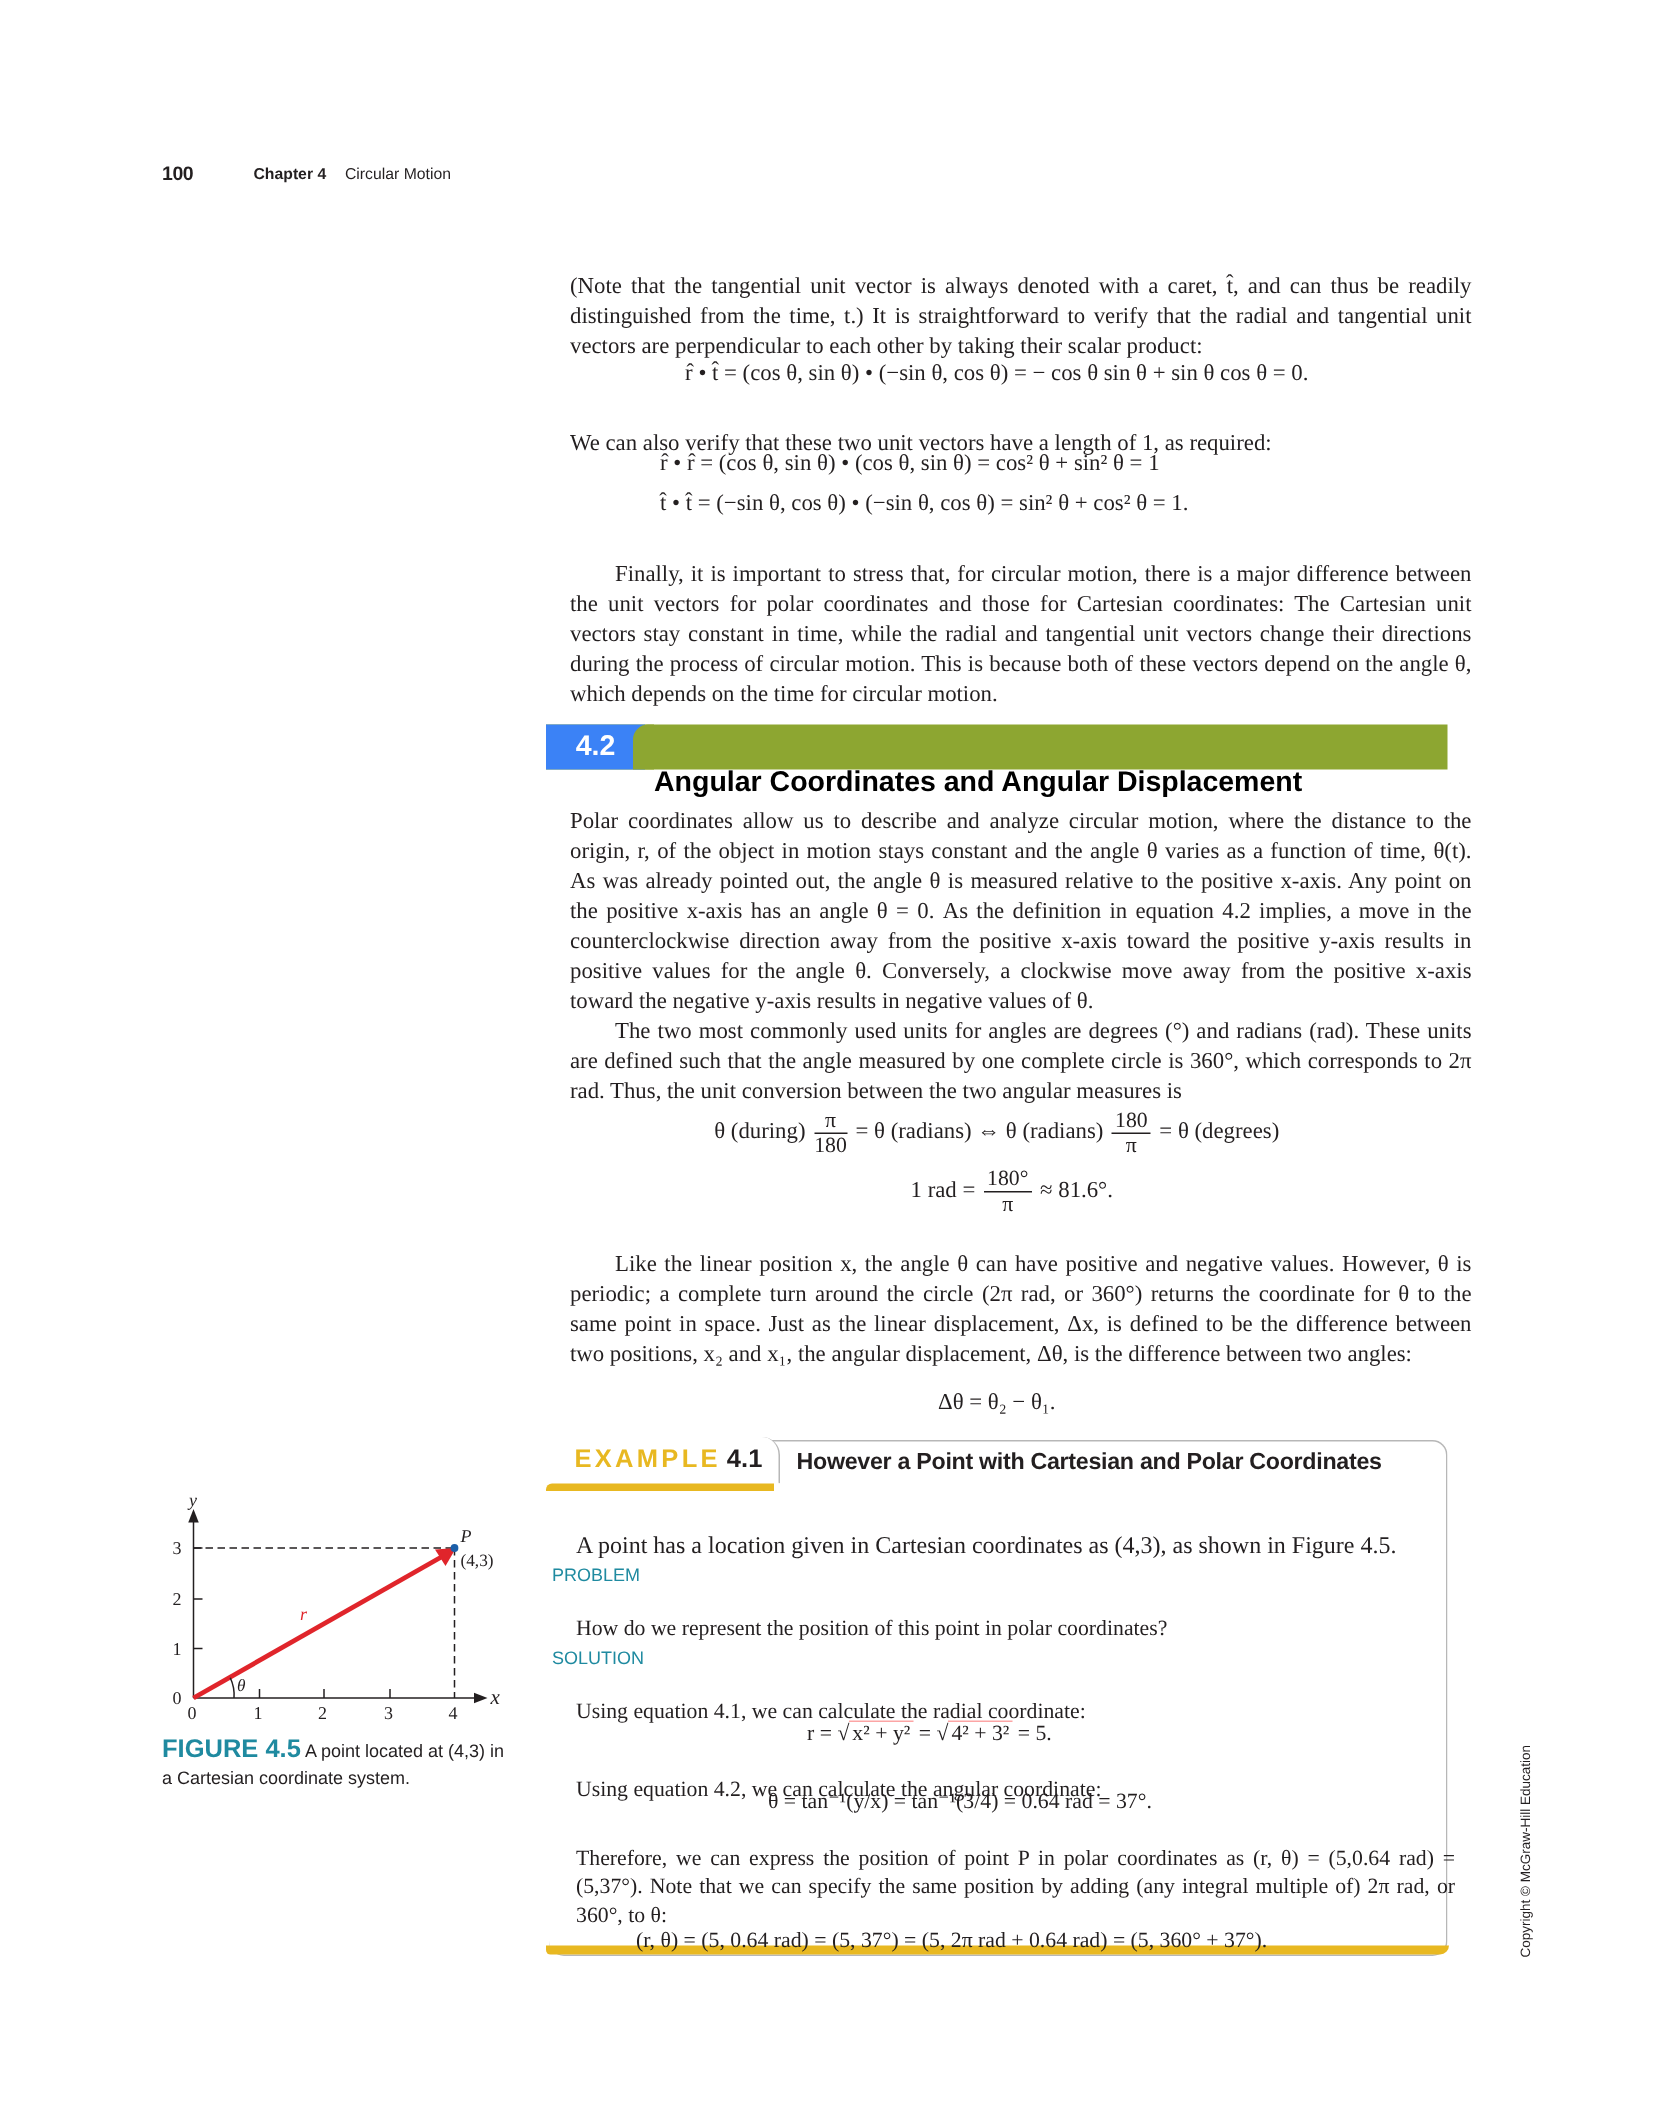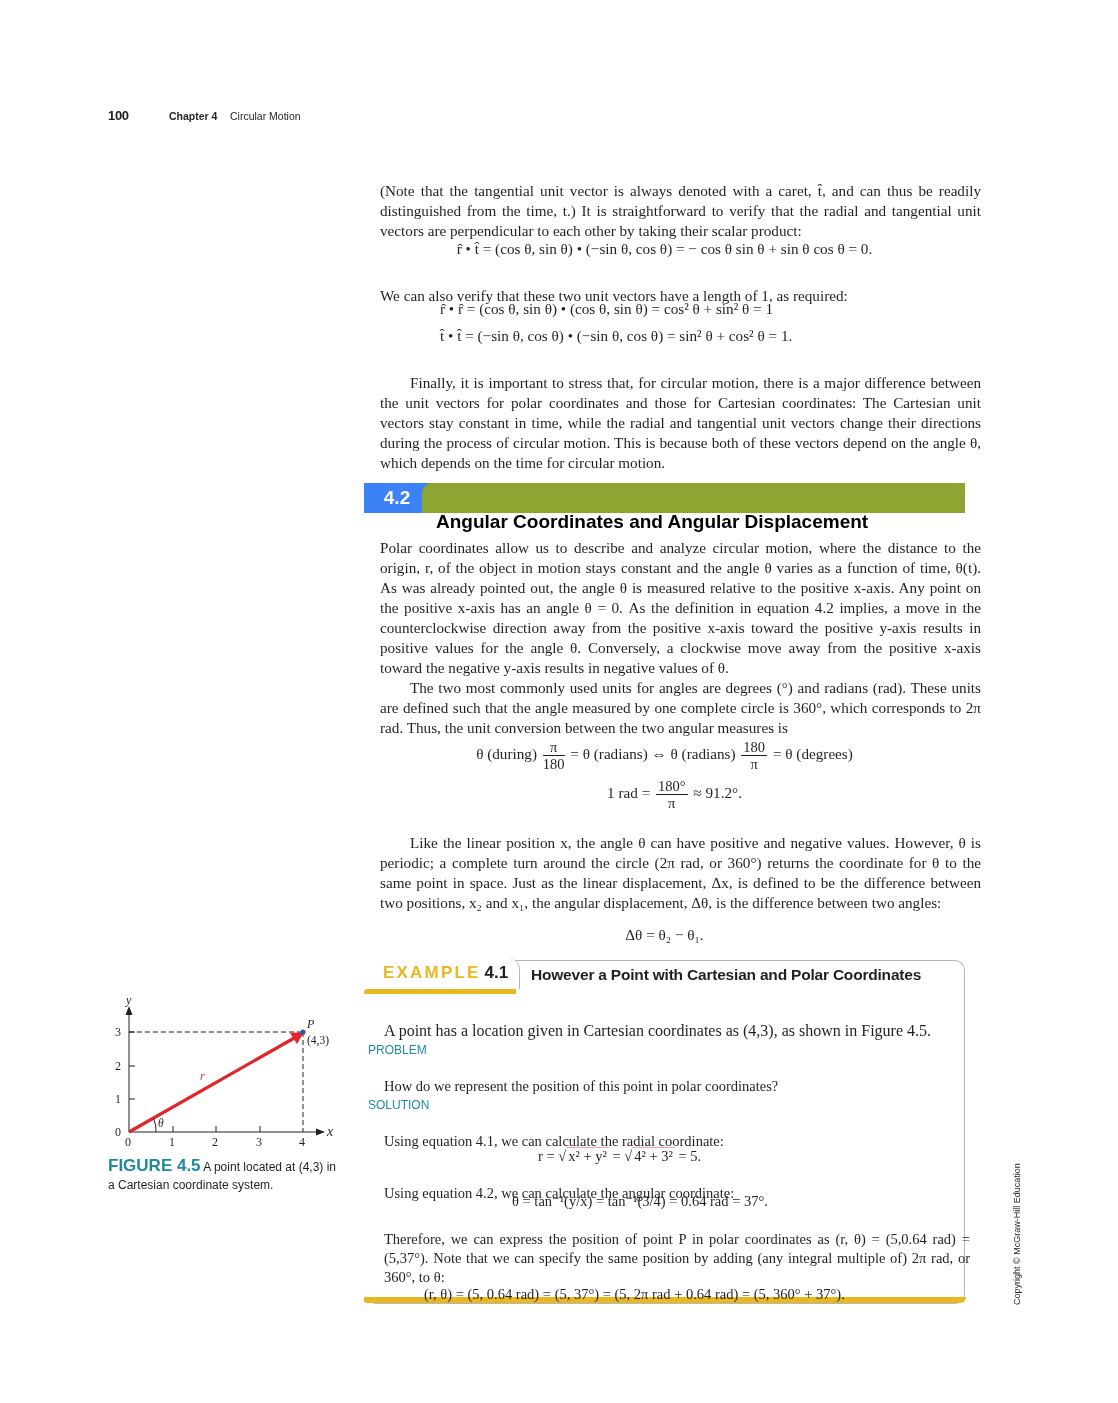--- a/index.html
+++ b/index.html
@@ -83,21 +83,21 @@
     <span>π</span>
   </span>
   <span>= θ (degrees)</span>
 </div>
 <div class="abs col serif eq" style="top:778px; left:374px;">
   <span>1 rad =</span>
   <span class="frac">
     <span class="num">180°</span>
     <span>π</span>
   </span>
-  <span>≈ 91.2°.</span>
+  <span>≈ 81.6°.</span>
 </div>
 
 <p class="abs col serif para indent" style="top:817px;">Like the linear position x, the angle θ can have positive and negative values. However, θ is periodic; a complete turn around the circle (2π rad, or 360°) returns the coordinate for θ to the same point in space. Just as the linear displacement, Δx, is defined to be the difference between two positions, x₂ and x₁, the angular displacement, Δθ, is the difference between two angles:</p>
 <div class="abs col serif eq" style="top:925px;">Δθ = θ₂ − θ₁.</div>
 
 <div class="abs ex-box"></div>
 <div class="abs ex-tab-cover"></div>
 <div class="abs ex-tab-line"></div>
 <div class="abs ex-yellow"></div>
 <div class="abs sans ex-label">

